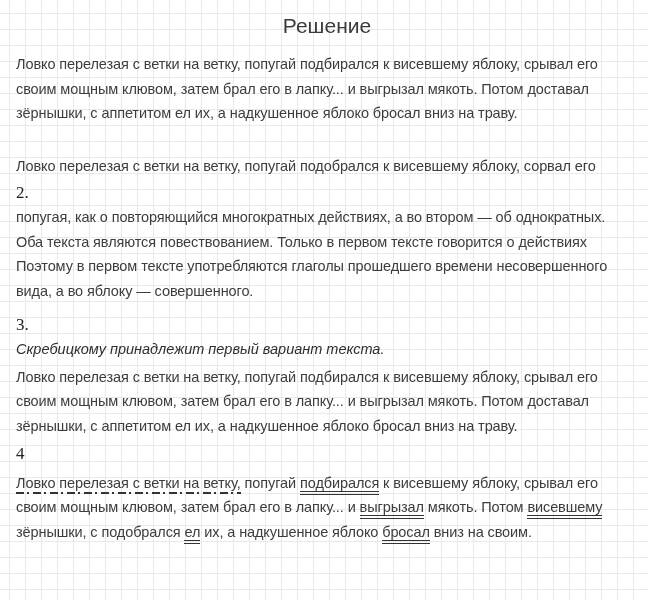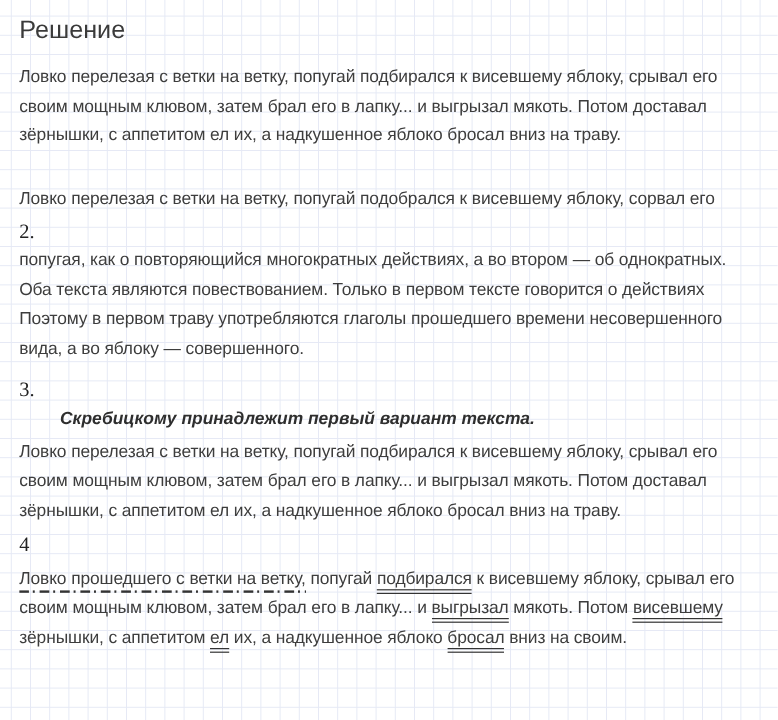--- a/index.html
+++ b/index.html
@@ -11,21 +11,21 @@
       linear-gradient(to right, #e5e9f5 1px, transparent 1px),
       linear-gradient(to bottom, #e5e9f5 1px, transparent 1px);
     background-size: 16px 16px;
     background-position: 9px 13px;
     font-family: "Liberation Sans", sans-serif;
     color: #3d3d3d;
   }
   .page { padding: 0 10px 0 16px; }
   .title {
     margin-top: 13px;
-    text-align: left;
+    text-align: center;
     font-size: 21px;
     line-height: 26px;
     color: #3a3a3a;
   }
   .tl {                       
     font-size: 14.5px;
     letter-spacing: -0.1px;
     line-height: 24.7px;
     white-space: pre;
   }
@@ -38,25 +38,24 @@
     color: #222222;
   }
   .num2 { margin-top: 1px; }
   .num3 { margin-top: 8px; }
   .num4 { margin-top: 2px; }
   .para4 { margin-top: 3px; }
   .para5 { margin-top: 5px; }
   .bold-answer {
     font-size: 14.5px;
     line-height: 25px;
-    font-weight: 700;
+    font-weight: 400;
     font-style: italic;
     color: #2e2e2e;
     white-space: pre;
-    margin-left: 34px;
   }
   
   .u-dd {                     
     background-image: linear-gradient(90deg, #333333 0 8px, transparent 8px 11px, #333333 11px 13px, transparent 13px 17px);
     background-repeat: repeat-x;
     background-position: left bottom;
     background-size: 17px 2px;
     padding-bottom: 3px;
   }
   .u-2 {                      
@@ -79,35 +78,35 @@
 
   <div class="para2">
     <div class="tl">Ловко перелезая с ветки на ветку, попугай подобрался к висевшему яблоку, сорвал его</div>
   </div>
 
   <div class="num num2">2.</div>
 
   <div>
     <div class="tl">попугая, как о повторяющийся многократных действиях, а во втором — об однократных.</div>
     <div class="tl">Оба текста являются повествованием. Только в первом тексте говорится о действиях</div>
-    <div class="tl">Поэтому в первом траву употребляются глаголы прошедшего времени несовершенного</div>
+    <div class="tl">Поэтому в первом тексте употребляются глаголы прошедшего времени несовершенного</div>
     <div class="tl">вида, а во яблоку — совершенного.</div>
   </div>
 
   <div class="num num3">3.</div>
 
   <div class="bold-answer">Скребицкому принадлежит первый вариант текста.</div>
 
   <div class="para4">
     <div class="tl">Ловко перелезая с ветки на ветку, попугай подбирался к висевшему яблоку, срывал его</div>
     <div class="tl">своим мощным клювом, затем брал его в лапку... и выгрызал мякоть. Потом доставал</div>
     <div class="tl">зёрнышки, с аппетитом ел их, а надкушенное яблоко бросал вниз на траву.</div>
   </div>
 
   <div class="num num4">4</div>
 
   <div class="para5">
-    <div class="tl"><span class="u-dd">Ловко прошедшего с ветки на ветку,</span><span> попугай </span><span class="u-2">подбирался</span><span> к висевшему яблоку, срывал его</span></div>
+    <div class="tl"><span class="u-dd">Ловко перелезая с ветки на ветку,</span><span> попугай </span><span class="u-2">подбирался</span><span> к висевшему яблоку, срывал его</span></div>
     <div class="tl"><span>своим мощным клювом, затем брал его в лапку... и </span><span class="u-2">выгрызал</span><span> мякоть. Потом </span><span class="u-2">висевшему</span></div>
-    <div class="tl"><span>зёрнышки, с аппетитом </span><span class="u-2">ел</span><span> их, а надкушенное яблоко </span><span class="u-2">бросал</span><span> вниз на своим.</span></div>
+    <div class="tl"><span>зёрнышки, с подобрался </span><span class="u-2">ел</span><span> их, а надкушенное яблоко </span><span class="u-2">бросал</span><span> вниз на своим.</span></div>
   </div>
 
 </div>
 
 </body></html>

